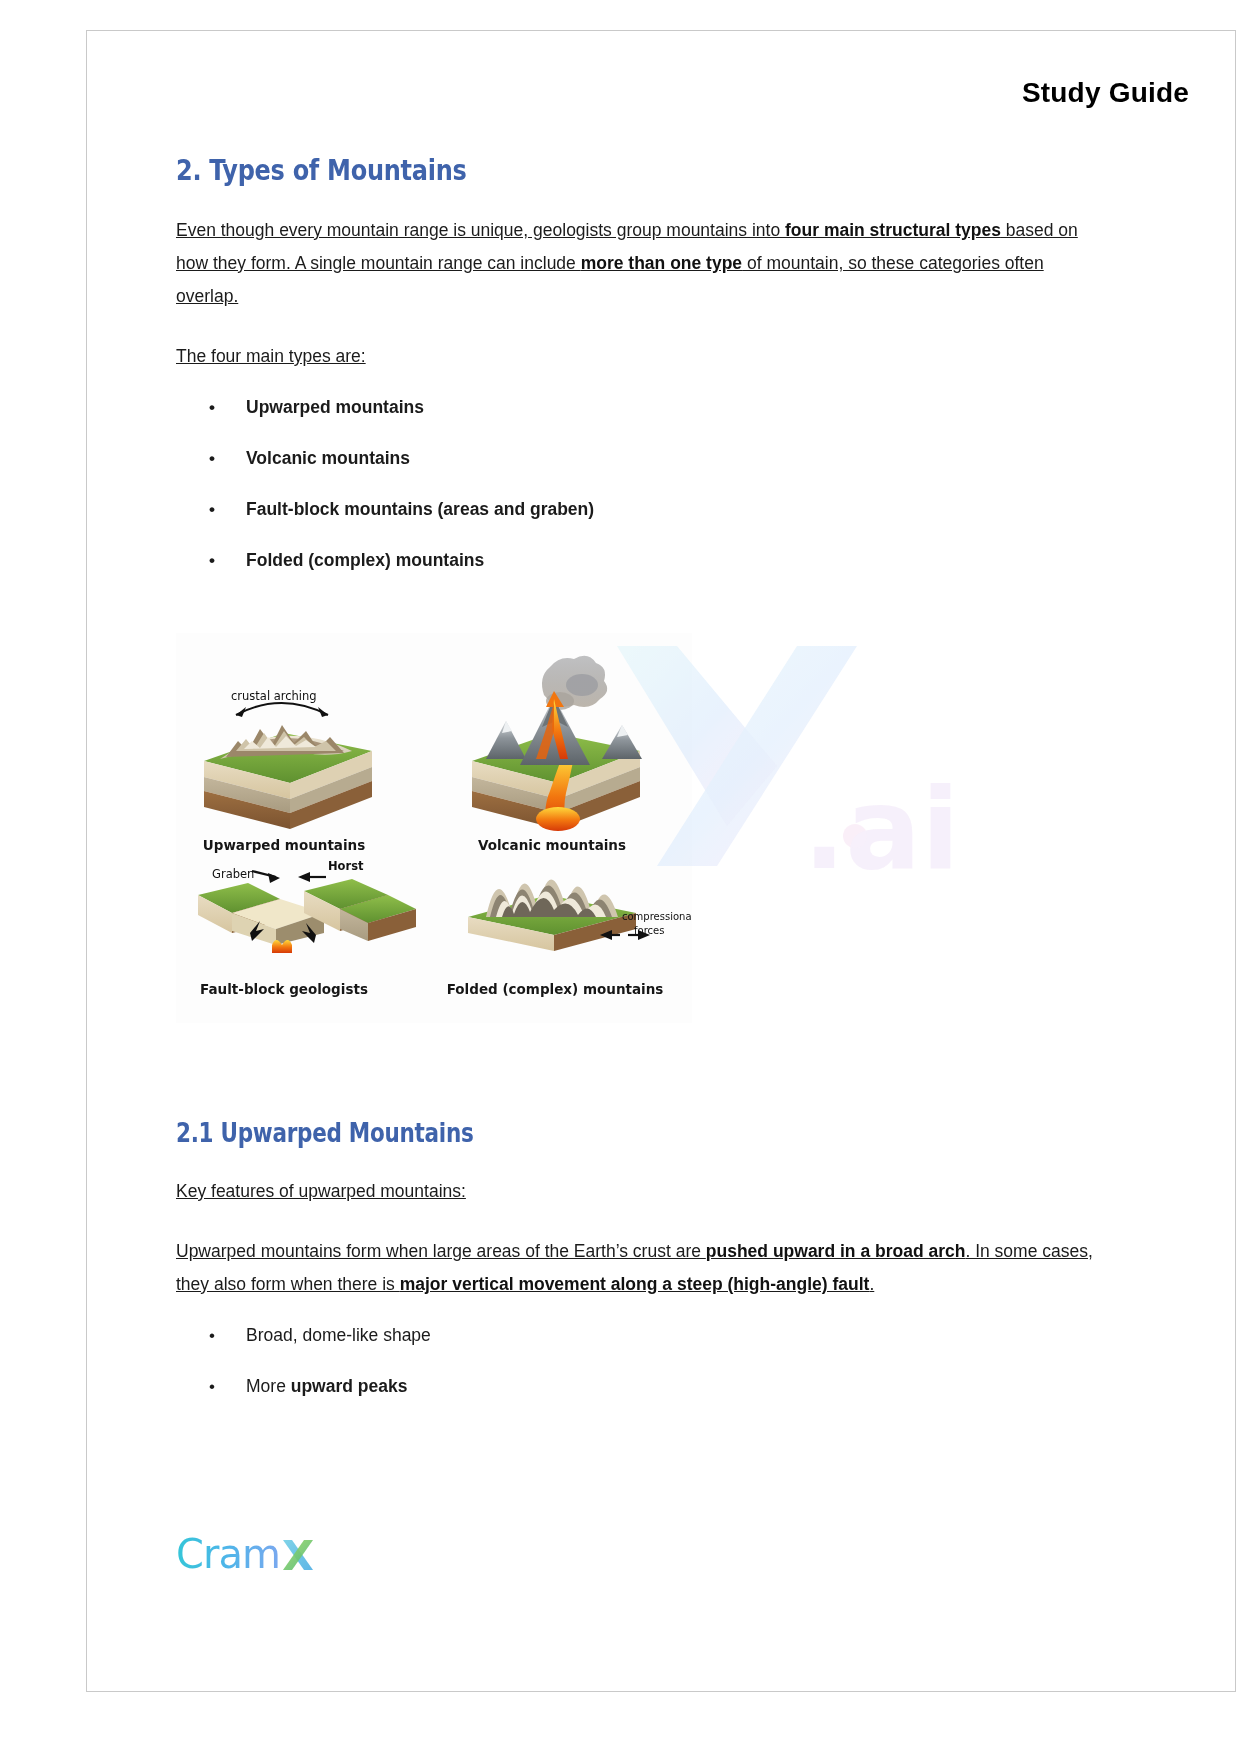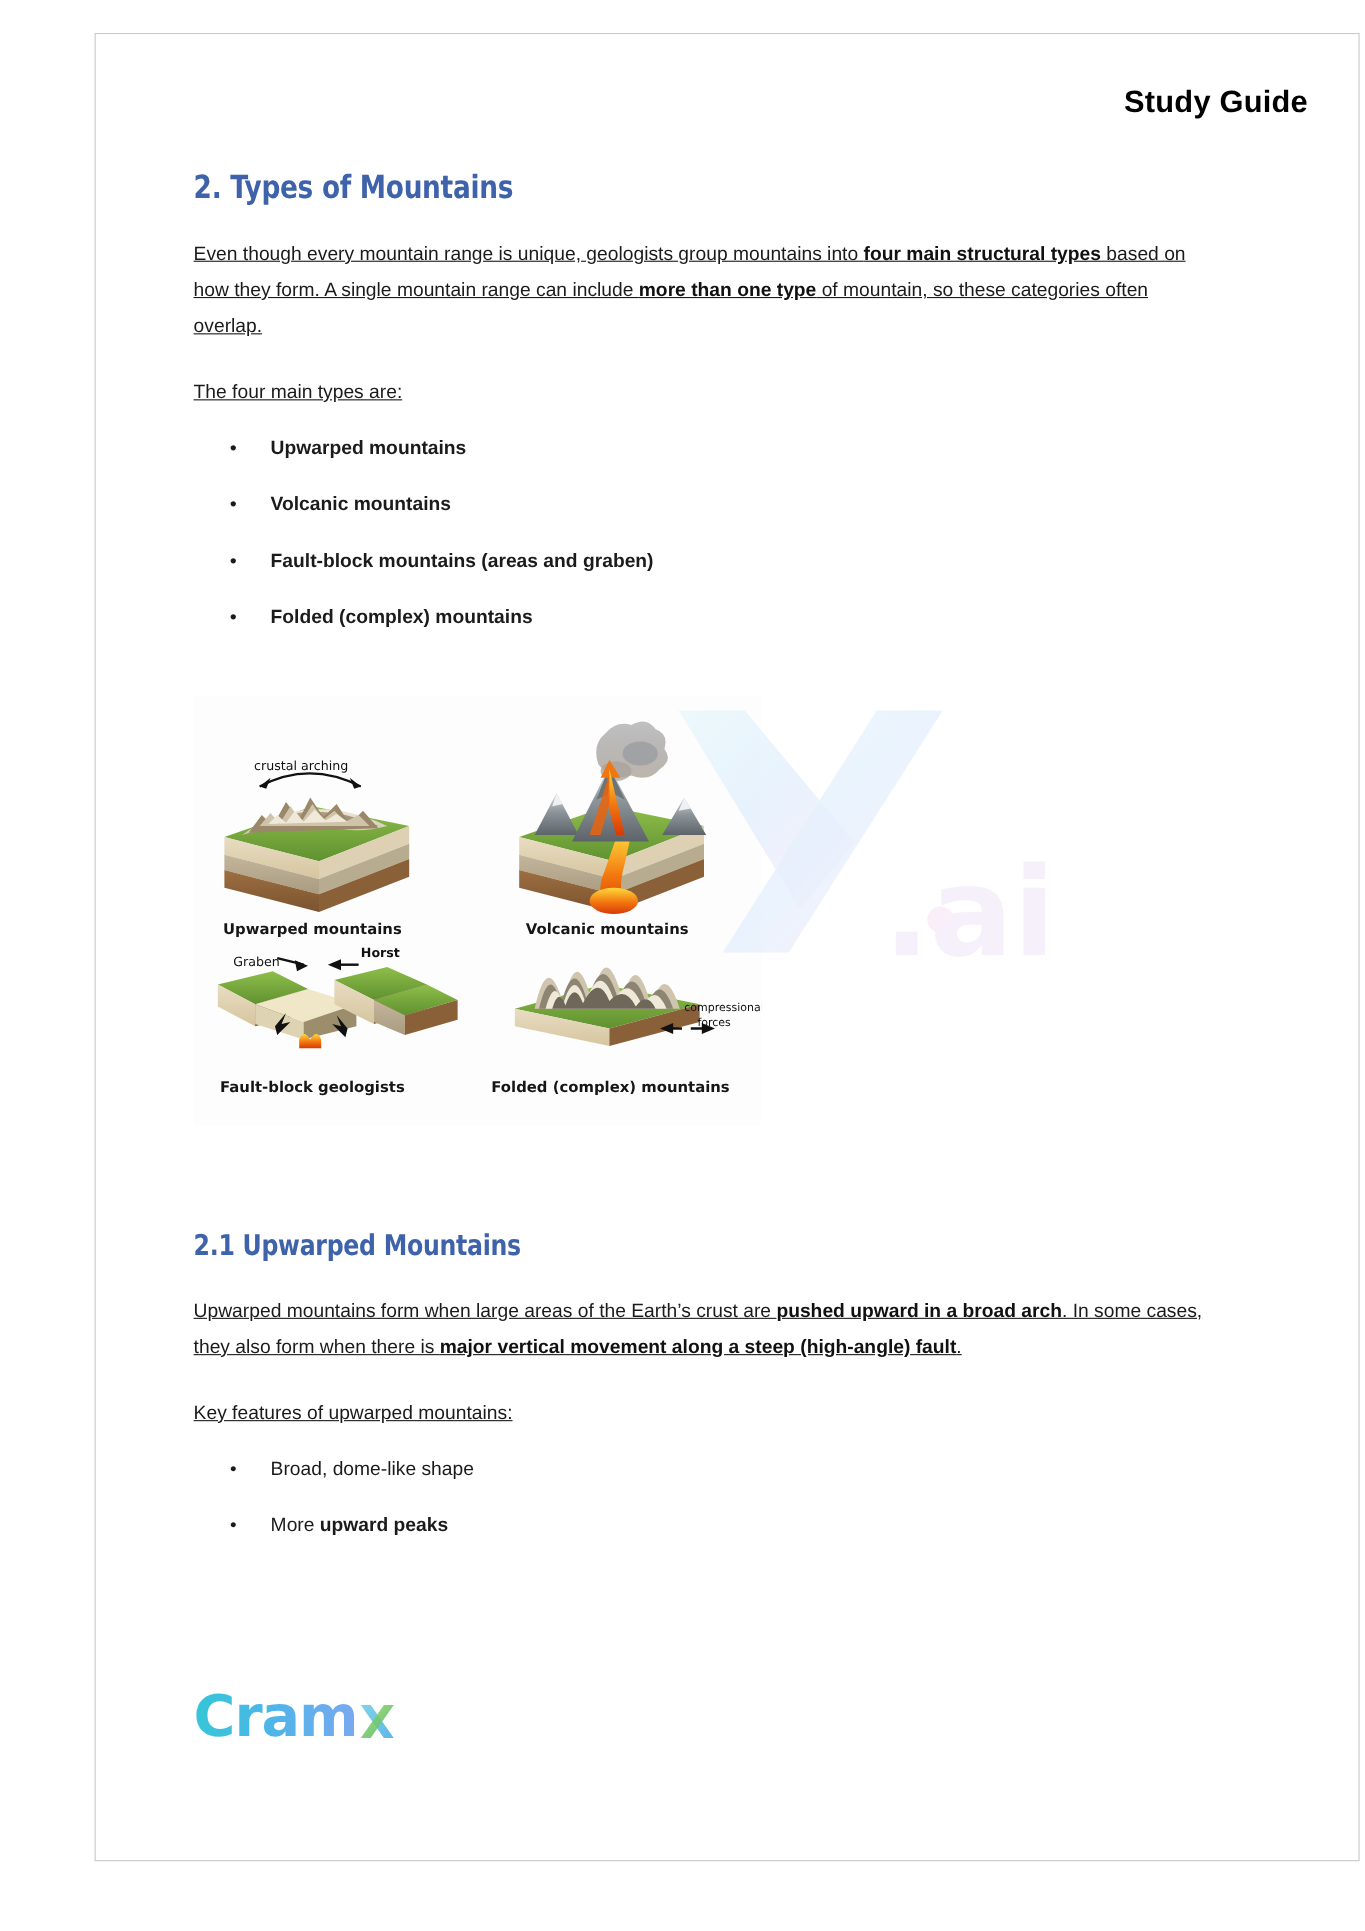--- a/index.html
+++ b/index.html
@@ -27,21 +27,21 @@
             font-family:"DejaVu Sans",sans-serif;font-weight:bold;font-size:21px;color:#1a1a1a;}
   .cap{position:absolute;width:100%;text-align:center;bottom:0;
        font-family:"DejaVu Sans",sans-serif;font-size:13.5px;color:#161616;font-weight:600;}
   .lab{position:absolute;font-family:"DejaVu Sans",sans-serif;font-size:11.5px;color:#111;}
   .wm{position:absolute;pointer-events:none;}
   
   .wmx{left:560px;top:632px;font-size:200px;font-weight:bold;color:#d9eef6;opacity:.55;
        font-family:"DejaVu Sans",sans-serif;}
   
   .logo{position:absolute;left:89px;top:1500px;height:44px;}
-  .logo .cram{font-family:"DejaVu Sans",sans-serif;font-size:52px;font-weight:bold;
+  .logo .cram{font-family:"DejaVu Sans",sans-serif;font-size:40px;font-weight:normal;
     background:linear-gradient(90deg,#35c6d8 0%,#4bb6e8 45%,#7aa8ef 100%);
     -webkit-background-clip:text;background-clip:text;color:transparent;letter-spacing:-1px;}
   .logo .xm{display:inline-block;width:34px;height:38px;vertical-align:-6px;margin-left:1px;}
 </style>
 </head>
 <body>
 
 <div class="page">
 
   <div class="hdr">Study Guide</div>
@@ -215,23 +215,23 @@
 
         <div class="cap" style="left:0;top:204px;width:216px;">Upwarped mountains</div>
         <div class="cap" style="left:268px;top:204px;width:216px;">Volcanic mountains</div>
         <div class="cap" style="left:0;top:348px;width:216px;">Fault-block geologists</div>
         <div class="cap" style="left:264px;top:348px;width:230px;">Folded (complex) mountains</div>
       </div>
     </div>
 
     <h2 class="sub" style="margin-top:95px;">2.1 Upwarped Mountains</h2>
 
+    <p class="body">Key features of upwarped mountains:</p>
+
     <p class="body"><span>Upwarped mountains form when large areas of the Earth’s crust are </span><b>pushed upward in a broad arch</b><span>. In some cases, they also form when there is </span><b>major vertical movement along a steep (high-angle) fault</b><span>.</span></p>
-
-    <p class="body">Key features of upwarped mountains:</p>
 
     <ul class="bl">
       <li><span class="dot">•</span><span>Broad, dome-like shape</span></li>
       <li><span class="dot">•</span><span>More </span><b>upward peaks</b></li>
     </ul>
 
   </div>
 
   <div class="wm wmx" style="left:520px;top:605px;">
     <svg width="360" height="270" viewBox="0 0 360 270">

